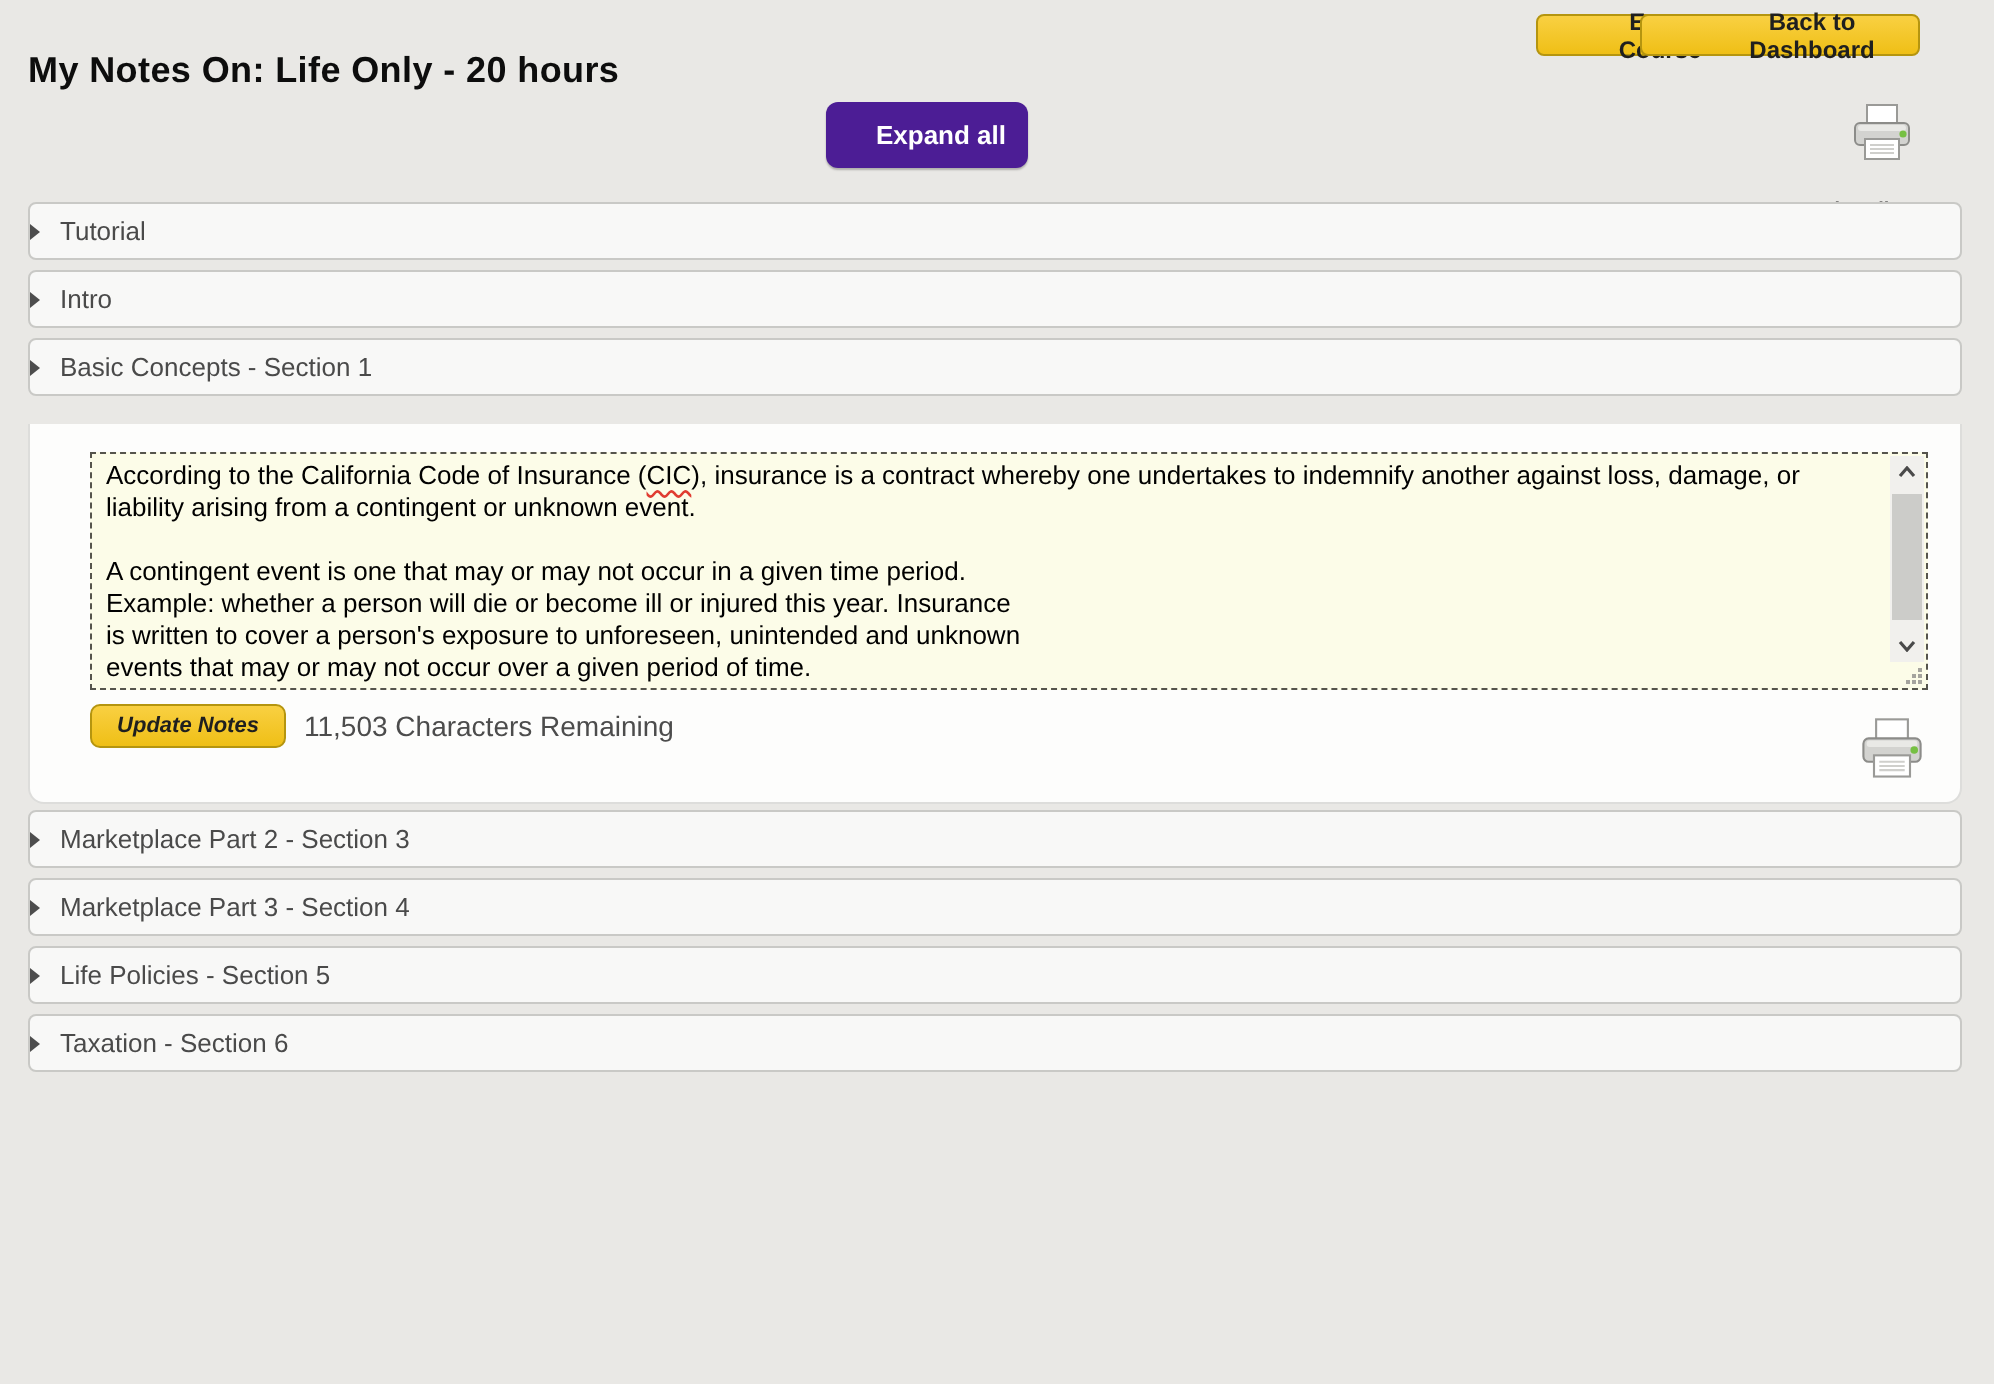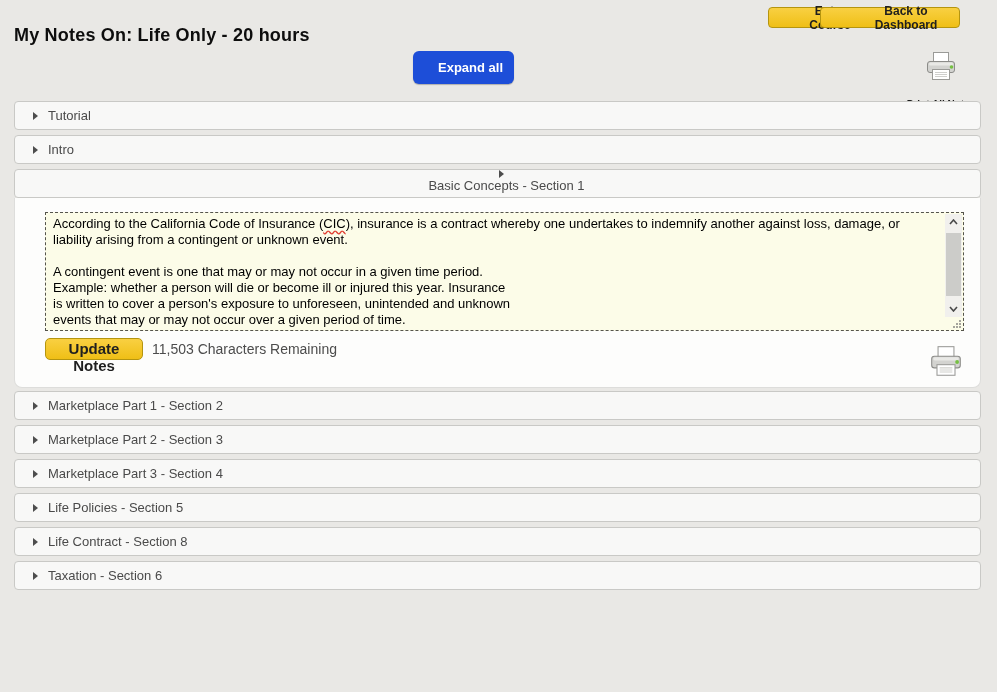--- a/index.html
+++ b/index.html
@@ -22,41 +22,41 @@
     box-sizing:border-box;
   }
   .top-btn {
     position:absolute; top:7px; height:21px; font-size:12px;
     display:flex; align-items:center; justify-content:center;padding-left:38px;
   }
   .btn-enter-course { left:768px; width:92px; }
   .btn-back-dashboard { left:820px; width:140px; }
   .expand-all-btn {
     position:absolute; left:413px; top:51px; width:101px; height:33px;
-    background:#1d4ed8; border:none; border-radius:6px;
+    background:#4c1d95; border:none; border-radius:6px;
     color:#fff; font-weight:bold; font-size:13px; cursor:pointer;
     font-family:"Liberation Sans", sans-serif;
     box-shadow:0 1px 1px rgba(0,0,0,0.25);
     padding-left:20px;
   }
   .print-all {
     position:absolute; right:10px; top:51px; width:92px;
     text-align:center; cursor:pointer;
   }
   .print-all-label { font-size:10px; font-weight:bold; color:#1c1c1c; margin-top:13px; }
 
   
   .rows { position:absolute; top:101px; left:14px; width:967px; }
   .acc-row {
     height:29px; box-sizing:border-box; margin-bottom:5px;
     background:#f8f8f7; border:1px solid #c9c9c6; border-radius:4px;
-    display:flex; align-items:center; padding-left:18px;
+    display:flex; align-items:center; 
     font-size:13px; color:#4a4a4a; cursor:pointer;
   }
-  .acc-row.expanded { margin-bottom:0;flex-direction:column; }
+  .acc-row.expanded { margin-bottom:14px; }
   .tri {
     width:0; height:0; flex:0 0 auto;
     border-left:5px solid #4d4d4d;
     border-top:4px solid transparent; border-bottom:4px solid transparent;
     margin-right:10px;
   }
   
   .panel {
     box-sizing:border-box; width:967px; height:190px; margin-bottom:3px;
     background:#fdfdfc; border:1px solid #dddddb; border-top:none;
@@ -79,21 +79,21 @@
   .sb {
     position:absolute; top:1px; right:1px; width:17px; height:103px;
     background:#f1f0ed; cursor:default;
   }
   .sb-up   { position:absolute; top:5px; left:4px; }
   .sb-down { position:absolute; bottom:5px; left:4px; }
   .sb-thumb{ position:absolute; left:1px; top:19px; width:15px; height:63px; background:#ccccc9; }
   .grip    { position:absolute; right:2px; bottom:2px; cursor:nwse-resize; }
 
   .actions { display:flex; align-items:center; margin-top:7px; }
-  .update-btn { width:98px; height:22px; font-size:15px; border-radius:5px; }
+  .update-btn { width:98px; height:22px; font-size:11px; border-radius:5px;font-style:italic; }
   .chars { margin-left:9px; font-size:14px; color:#4c4c4c; }
 
   .panel-print { position:absolute; right:16px; bottom:5px; cursor:pointer; }
 </style>
 </head>
 <body>
 
 <h1 class="page-title">My Notes On: Life Only - 20 hours</h1>
 
 <button class="gold-btn top-btn btn-enter-course">Enter Course</button>
@@ -167,46 +167,38 @@
         <rect x="9.5" y="1.5" width="15" height="11" fill="#ffffff" stroke="#9a9a97"></rect>
         <rect x="3.5" y="10.5" width="27" height="11" rx="2.5" fill="#d3d3d0" stroke="#8c8c89"></rect>
         <rect x="5" y="11.5" width="24" height="3" rx="1.5" fill="#e9e9e6"></rect>
         <circle cx="27.5" cy="16" r="1.8" fill="#76c043"></circle>
         <rect x="8.5" y="18.5" width="17" height="10" fill="#ffffff" stroke="#9a9a97"></rect>
         <path d="M11 21.5h12M11 23.5h12M11 25.5h12" stroke="#cfcfcc" stroke-width="1" fill="none"></path>
       </svg>
     </div>
   </div>
 
-  <div class="acc-row">
-    <span class="tri"></span>
-    <span>Marketplace Part 1 - Section 2</span>
-  </div>
 
   <div class="acc-row">
     <span class="tri"></span>
     <span>Marketplace Part 2 - Section 3</span>
   </div>
 
   <div class="acc-row">
     <span class="tri"></span>
     <span>Marketplace Part 3 - Section 4</span>
   </div>
 
   <div class="acc-row">
     <span class="tri"></span>
     <span>Life Policies - Section 5</span>
   </div>
 
 
 
-  <div class="acc-row">
-    <span class="tri"></span>
-    <span>Life Contract - Section 8</span>
-  </div>
 
   <div class="acc-row">
     <span class="tri"></span>
     <span>Taxation - Section 6</span>
   </div>
 
 
 </div>
 
 </body></html>

